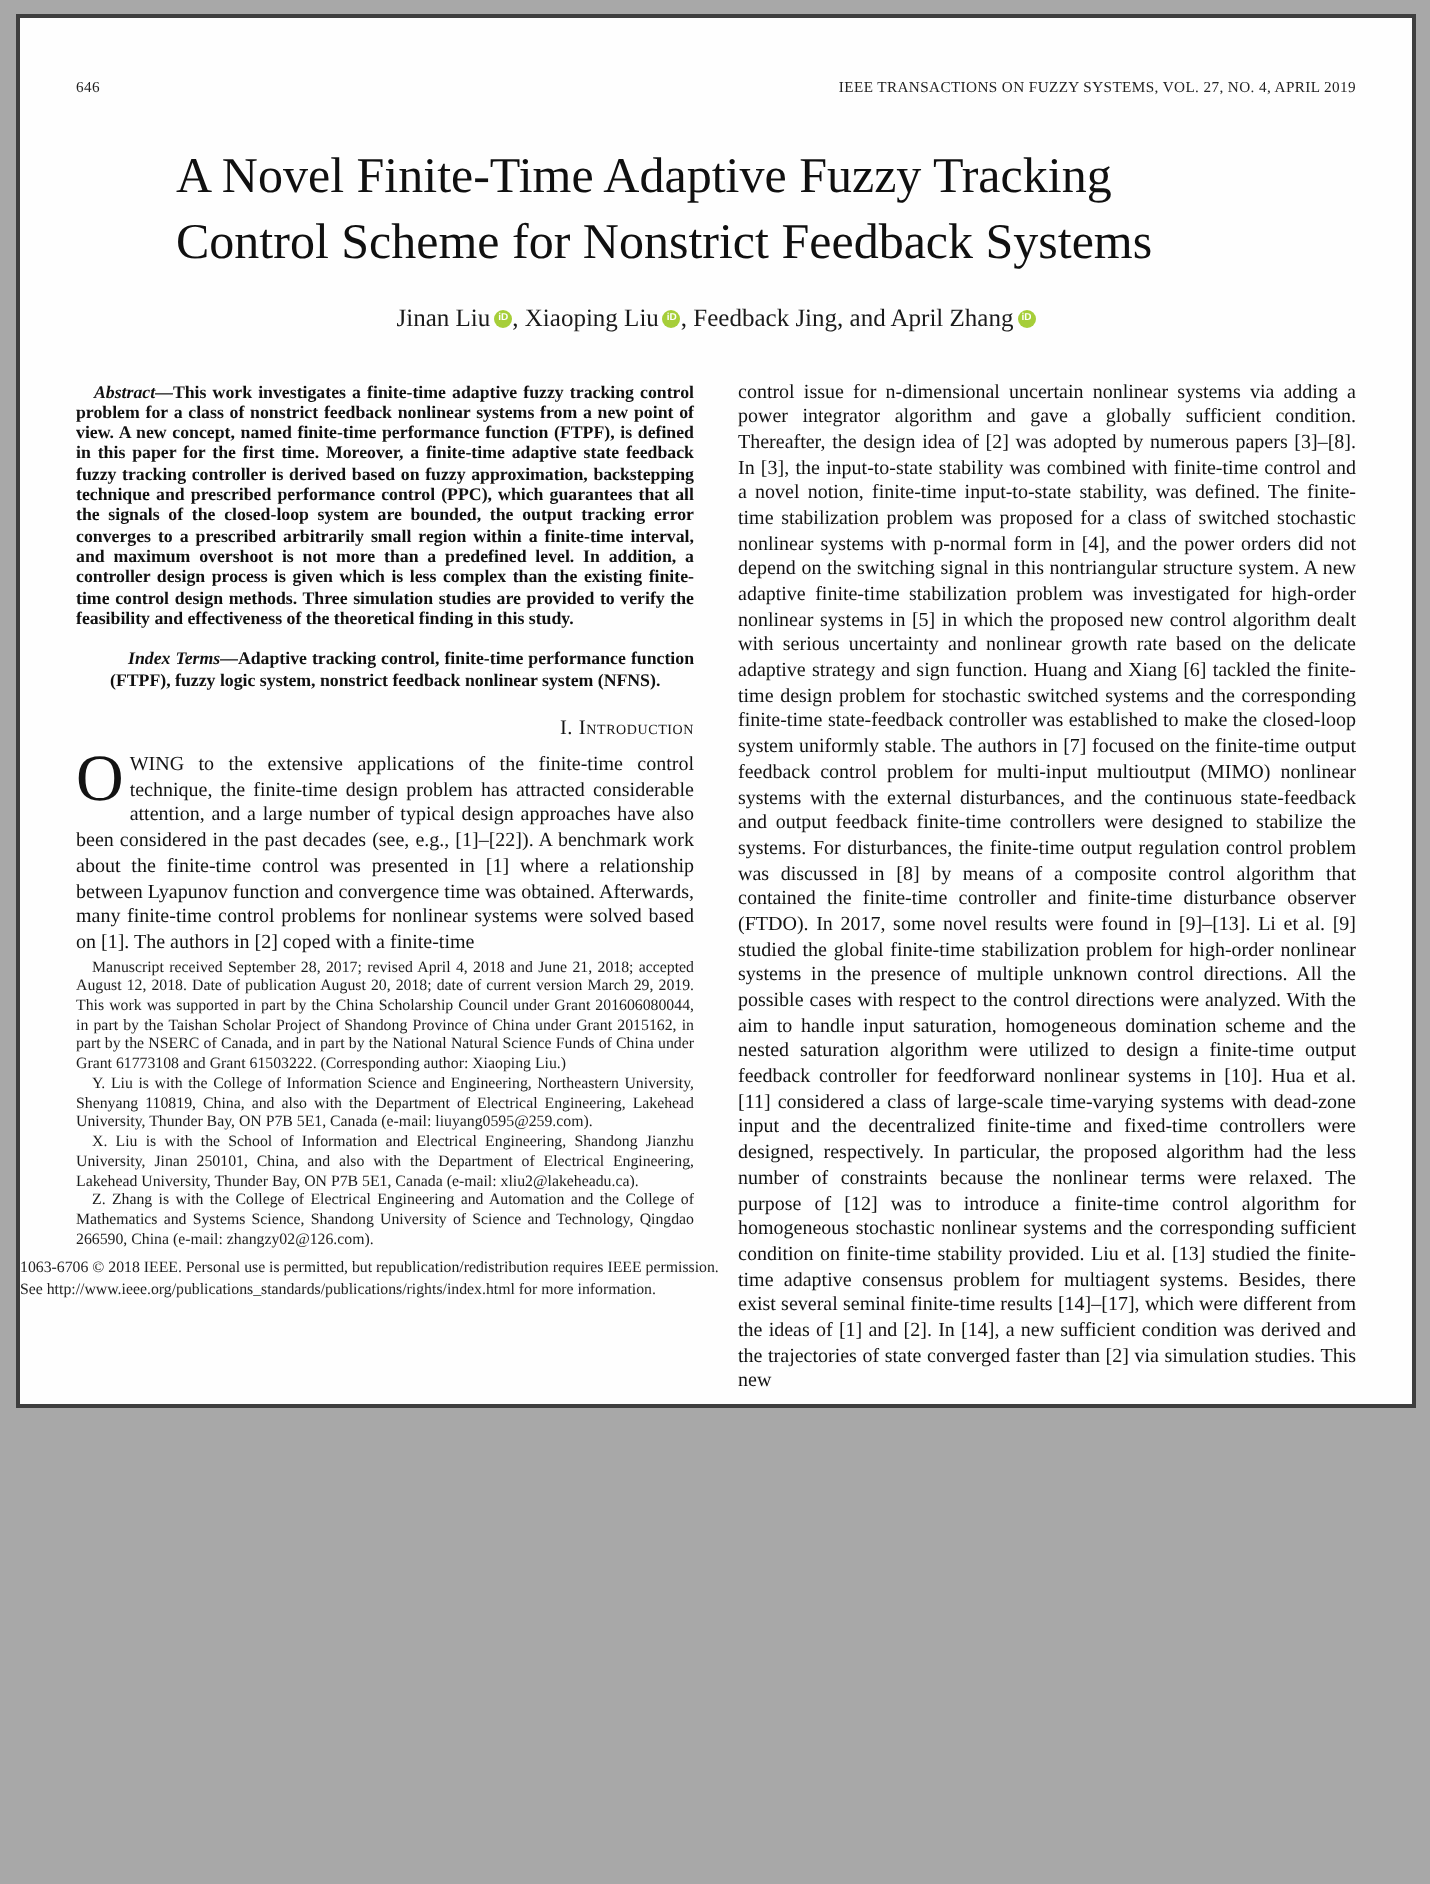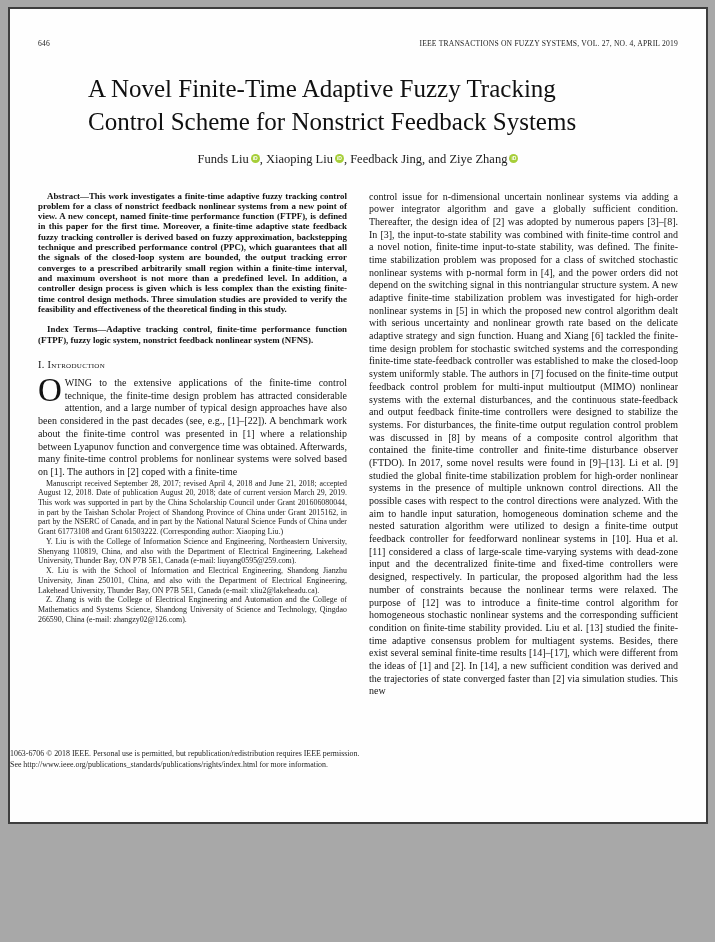--- a/index.html
+++ b/index.html
@@ -7,21 +7,21 @@
   body {
     width: 715px; height: 942px;
     background: #a8a8a8;
     position: relative;
     overflow: hidden;
     font-family: "Liberation Serif", "DejaVu Serif", serif;
   }
   .page {
     position: absolute;
     left: 8px; top: 7px;
-    width: 700px; height: 817px;
+    width: 700px; height: 697px;
     background: #fefefe;
     border: 2px solid #3e3e3e;
     padding: 30px 28px 0 28px;
     color: #141414;
   }
   .running-head {
     display: flex;
     justify-content: space-between;
     align-items: baseline;
     font-size: 7.6px;
@@ -65,28 +65,28 @@
   .col { flex: 1 1 0; min-width: 0; }
   .abstract {
     font-size: 8.9px;
     font-weight: bold;
     line-height: 1.16;
     text-align: justify;
     margin: 0;
     text-indent: 9px;
     color: #111;
   }
-  .abstract .lbl { }
-  .index-terms { margin-top: 10px; }
+  .abstract .lbl { font-style: italic; }
+  .index-terms { margin-top: 10px; margin-left: 17px; }
   .section-heading {
     font-size: 10.3px;
     font-weight: normal;
     font-variant: small-caps;
     letter-spacing: 0.3px;
-    text-align: left;
+    text-align: right;
     margin: 14px 0 7px 0;
   }
   .body-text {
     font-size: 10px;
     line-height: 1.27;
     text-align: justify;
     margin: 0;
     color: #131313;
   }
   .dropcap {
@@ -121,21 +121,21 @@
 <div class="page">
 
   <div class="running-head">
     <span>646</span>
     <span>IEEE TRANSACTIONS ON FUZZY SYSTEMS, VOL. 27, NO. 4, APRIL 2019</span>
   </div>
 
   <h1 class="title">A Novel Finite-Time Adaptive Fuzzy Tracking Control Scheme for Nonstrict Feedback Systems</h1>
 
   <div class="authors">
-    <span>Funds Liu</span><span class="orcid">iD</span><span>, </span><span>Xiaoping Liu</span><span class="orcid">iD</span><span>, </span><span>Feedback Jing</span><span>, and </span><span>Ziye Zhang</span><span class="orcid">iD</span>
+    <span>Jinan Liu</span><span class="orcid">iD</span><span>, </span><span>Xiaoping Liu</span><span class="orcid">iD</span><span>, </span><span>Feedback Jing</span><span>, and </span><span>April Zhang</span><span class="orcid">iD</span>
   </div>
 
   <div class="columns">
 
     <div class="col">
       <p class="abstract"><span class="lbl">Abstract—</span><span>This work investigates a finite-time adaptive fuzzy tracking control problem for a class of nonstrict feedback nonlinear systems from a new point of view. A new concept, named finite-time performance function (FTPF), is defined in this paper for the first time. Moreover, a finite-time adaptive state feedback fuzzy tracking controller is derived based on fuzzy approximation, backstepping technique and prescribed performance control (PPC), which guarantees that all the signals of the closed-loop system are bounded, the output tracking error converges to a prescribed arbitrarily small region within a finite-time interval, and maximum overshoot is not more than a predefined level. In addition, a controller design process is given which is less complex than the existing finite-time control design methods. Three simulation studies are provided to verify the feasibility and effectiveness of the theoretical finding in this study.</span></p>
 
       <p class="abstract index-terms"><span class="lbl">Index Terms—</span><span>Adaptive tracking control, finite-time performance function (FTPF), fuzzy logic system, nonstrict feedback nonlinear system (NFNS).</span></p>
 
       <h2 class="section-heading">I. Introduction</h2>

